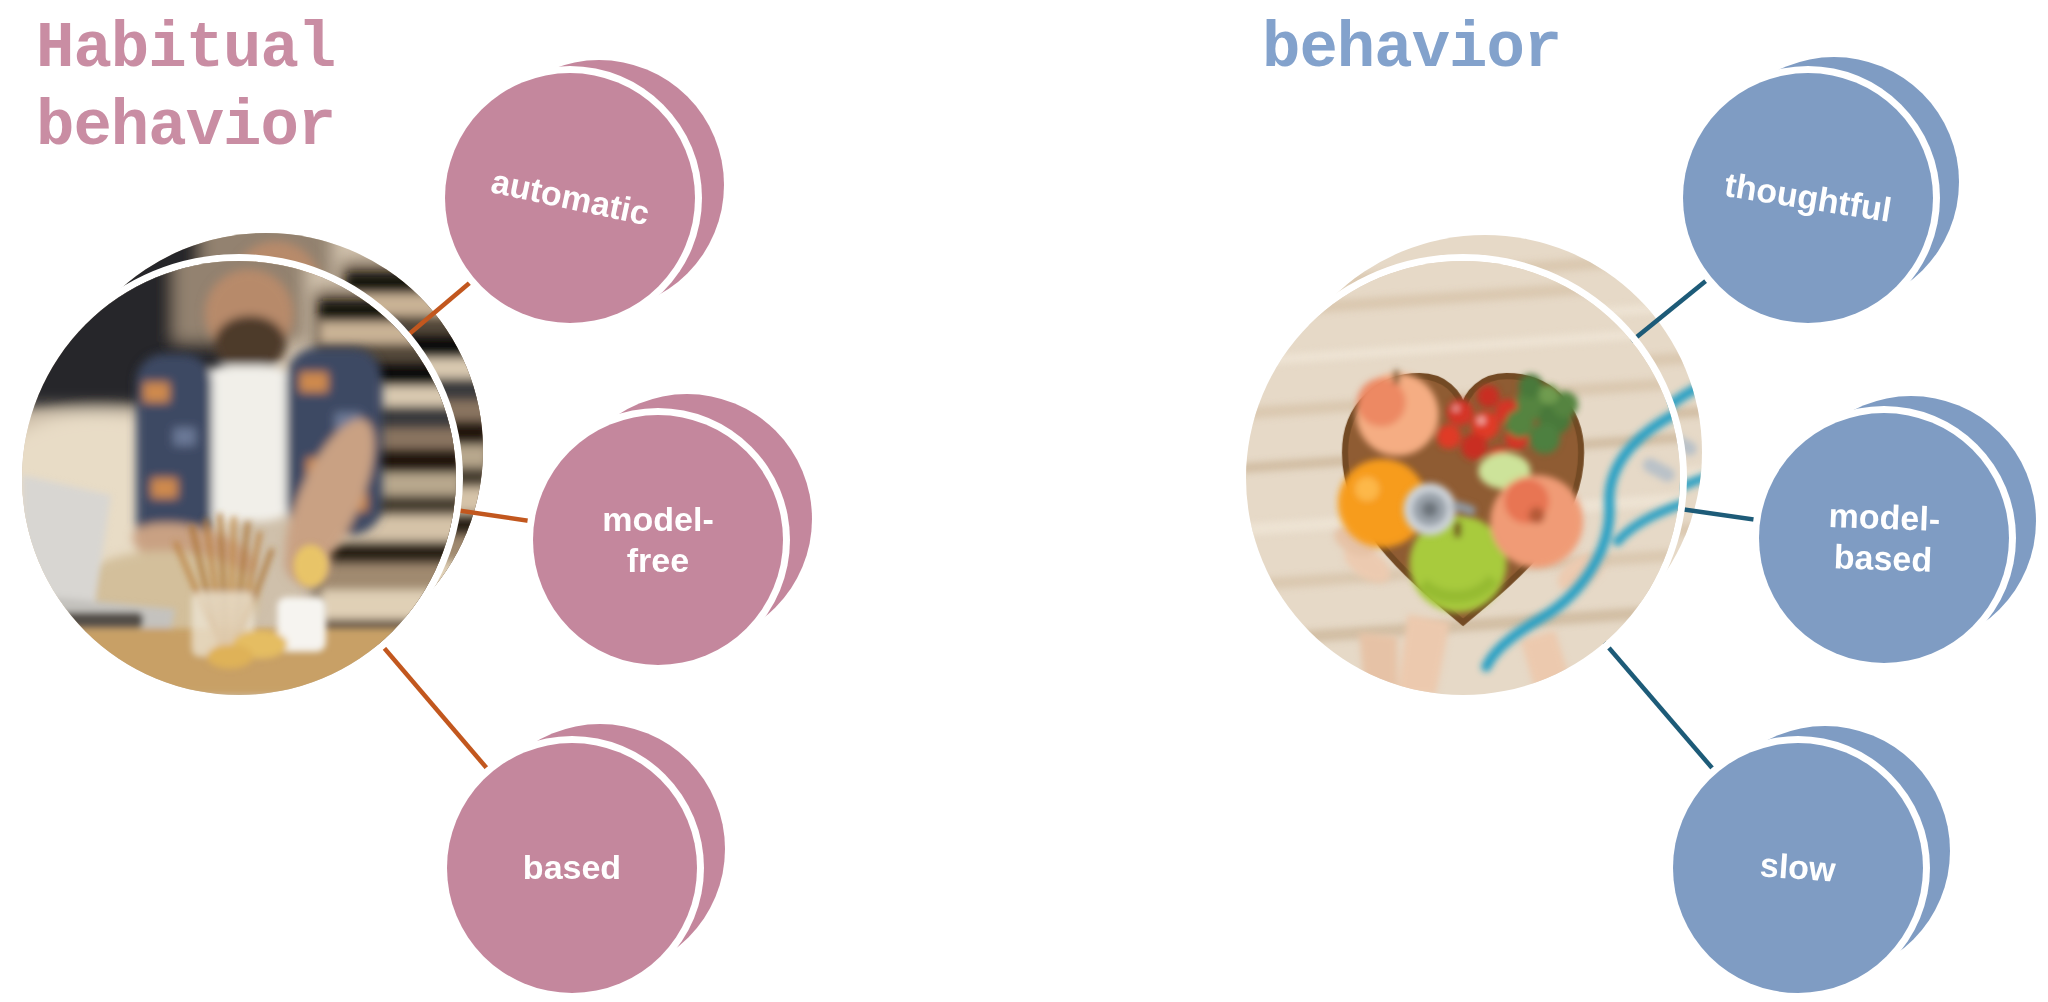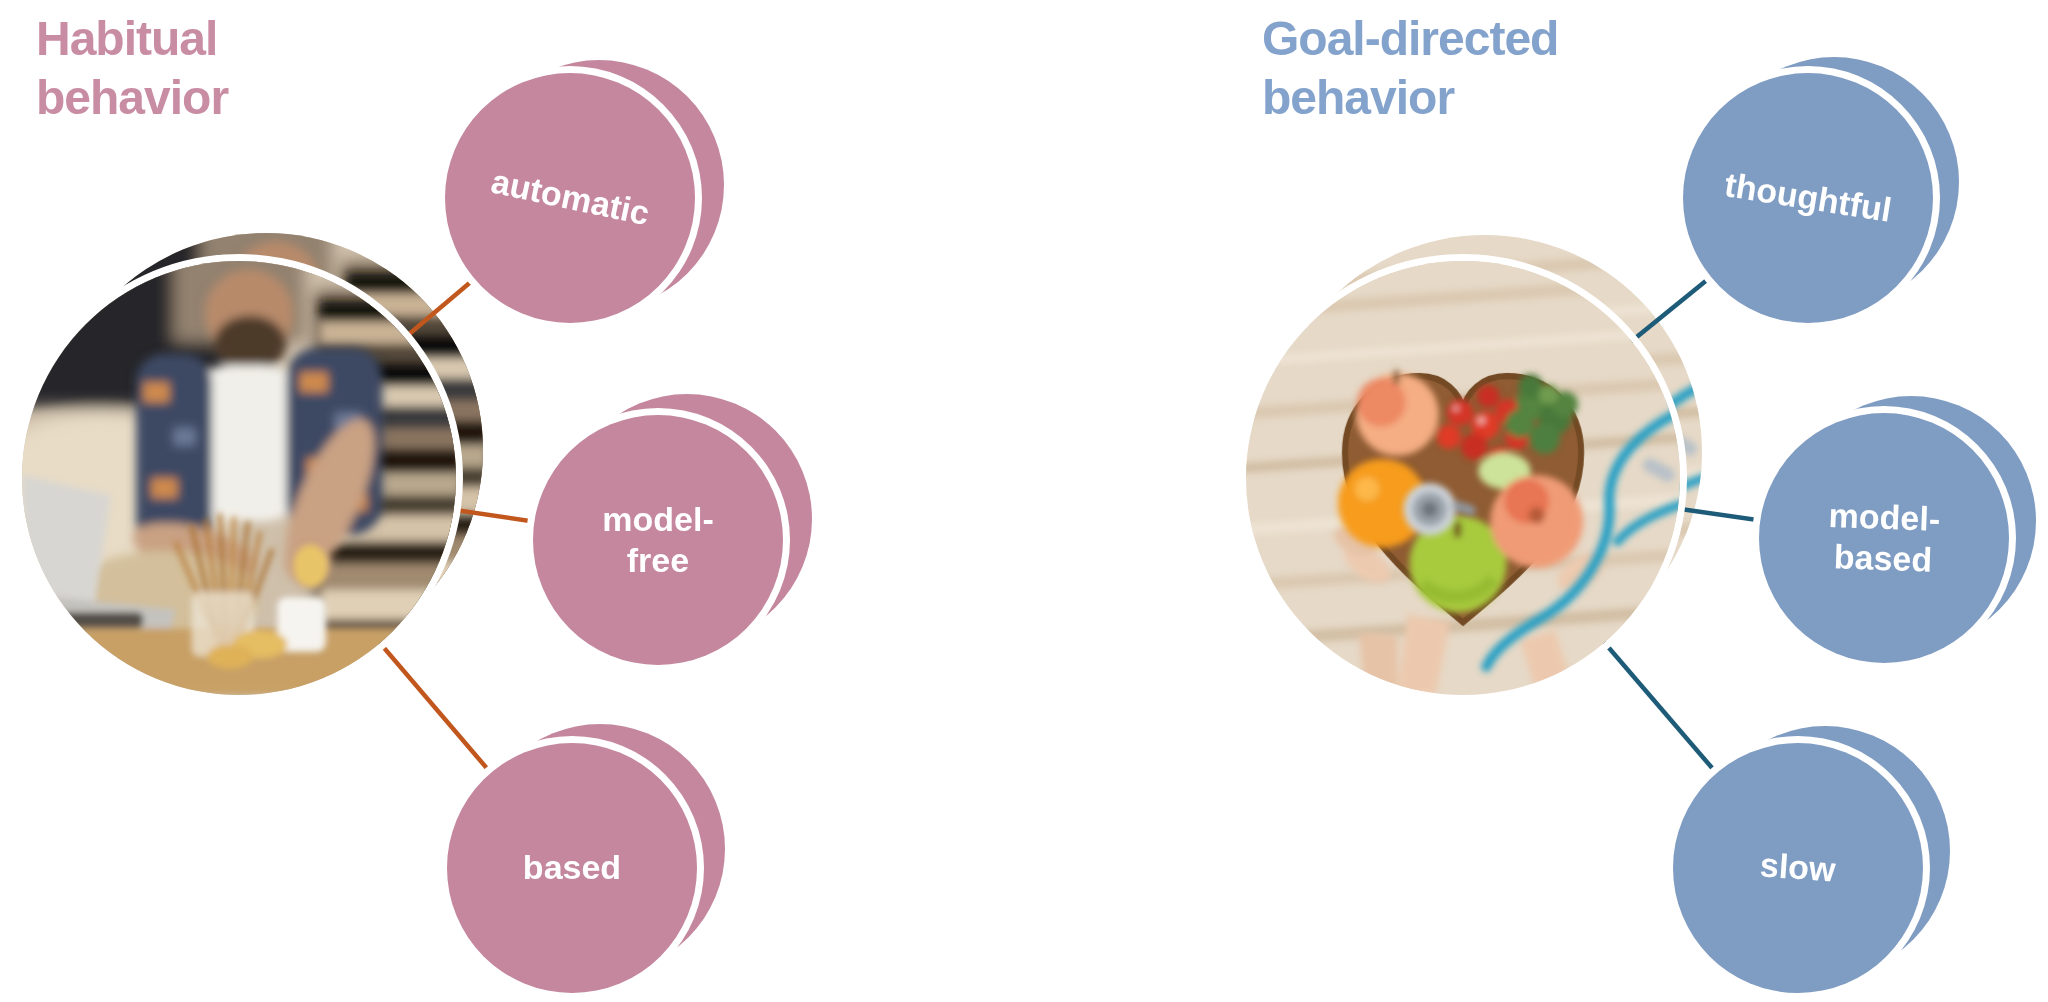--- a/index.html
+++ b/index.html
@@ -6,23 +6,24 @@
   #canvas{
     position:relative;
     width:2048px;height:1002px;
     overflow:hidden;
     background:#ffffff;
     font-family:"Liberation Sans", sans-serif;
   }
   .group-title{
     position:absolute;
     font-weight:bold;
-    font-size:48px;
+    font-size:64px;
     line-height:1.22;
     letter-spacing:-1px;
+    font-family:Liberation Mono, monospace;
   }
   .group-title span{display:block;}
   
   .node{position:absolute;}
   .disc{
     position:absolute;inset:0;border-radius:50%;
   }
   .disc.front{
     z-index:2;
     box-shadow:0 0 0 7px #ffffff;
@@ -246,21 +247,20 @@
     <line x1="1463" y1="478" x2="1798" y2="868" stroke-width="4.5" stroke="#1d5b78"></line>
   </svg>
 
   <div class="layer-front">
 
     <div class="group-title" style="left: 36px; top: 10px; color: rgb(201, 141, 163);">
       <span>Habitual</span>
       <span>behavior</span>
     </div>
     <div class="group-title" style="left: 1262px; top: 10px; color: rgb(131, 162, 204);">
-      <span>Goal-directed</span>
       <span>behavior</span>
     </div>
 
     <div class="node" style="left:22px;top:261px;width:434px;height:434px;">
       <div class="disc front photo-disc">
         <svg viewBox="0 0 430 430" preserveAspectRatio="xMidYMid slice" role="img">
             <use href="#photoL"></use>
           </svg>
       </div>
     </div>

